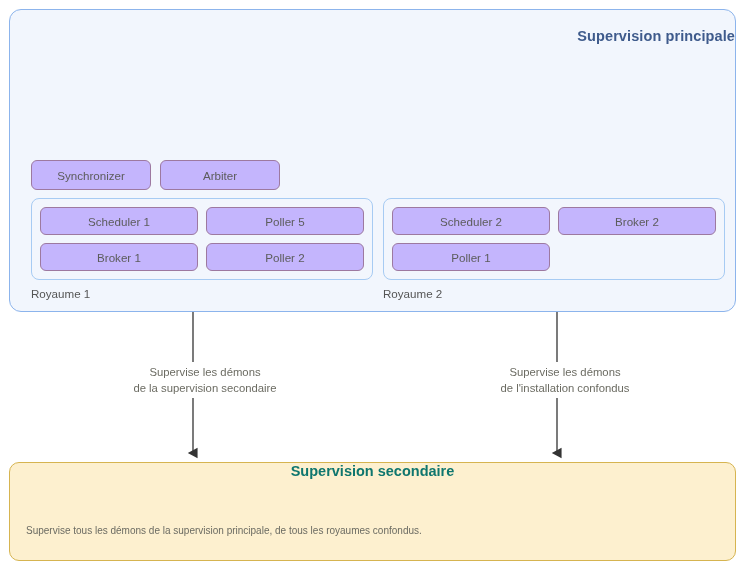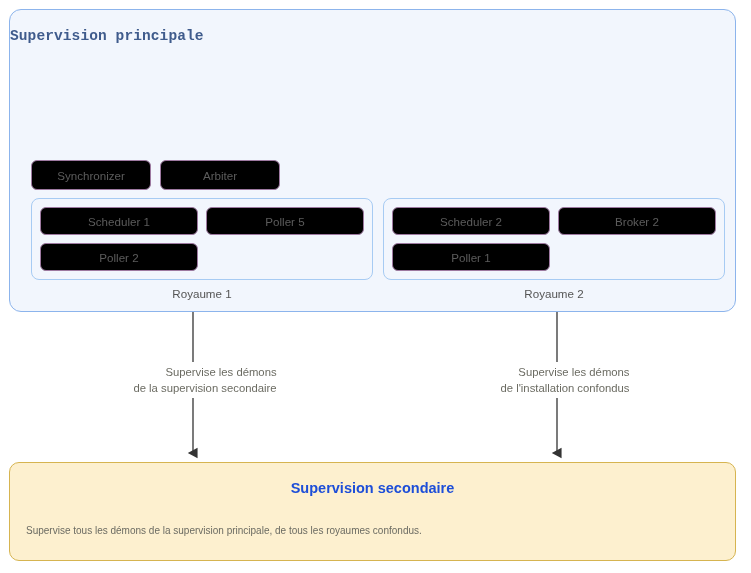--- a/index.html
+++ b/index.html
@@ -21,27 +21,26 @@
     left: 9px;
     top: 9px;
     width: 727px;
     height: 303px;
     box-sizing: border-box;
     background: #f2f6fd;
     border: 1.5px solid #8cb4ec;
     border-radius: 12px;
   }
   .panel-title {
-    text-align: left;
+    text-align: right;
     font-size: 14.5px;
     font-weight: bold;
     color: #3f5b8c;
     margin-top: 18px;
     letter-spacing: 0.1px;
-    font-family: Liberation Mono, monospace;
   }
   .panel-desc {
     position: absolute;
     left: 18px;
     top: 58px;
     width: 690px;
     font-size: 11.6px;
     line-height: 17px;
     color: #666666;
   }
@@ -49,21 +48,21 @@
   
   .global-row {
     position: absolute;
     left: 21px;
     top: 150px;
     display: flex;
     gap: 9px;
   }
   .pbox {
     box-sizing: border-box;
-    background: #000000;
+    background: #c4b5fd;
     border: 1.2px solid #9d79a0;
     border-radius: 6px;
     color: #5c5c5c;
     font-size: 11.6px;
     display: flex;
     align-items: center;
     justify-content: center;
     height: 30px;
   }
   .global-row .pbox { width: 120px; }
@@ -88,38 +87,37 @@
     padding: 8px;
     display: grid;
     grid-template-columns: 1fr 1fr;
     gap: 8px 8px;
   }
   .realm-box .pbox {
     width: 100%;
     height: 28px;
   }
   .realm-label {
-    text-align: center;
     font-size: 11.6px;
     color: #555555;
     margin-top: 7px;
   }
 
   
   .arrows {
     position: absolute;
     left: 0;
     top: 0;
     width: 751px;
     height: 573px;
     pointer-events: none;
   }
   .arrow-label {
     position: absolute;
-    text-align: right;
+    text-align: center;
     font-size: 11.3px;
     line-height: 16px;
     color: #6b6b62;
     background: #ffffff;
     padding: 2px 6px;
     white-space: nowrap;
     transform: translateX(-50%);
   }
   #arrow-label-1 { left: 205px; top: 362px; }
   #arrow-label-2 { left: 565px; top: 362px; }
@@ -133,22 +131,21 @@
     height: 99px;
     box-sizing: border-box;
     background: #fdf0cf;
     border: 1.5px solid #d6b450;
     border-radius: 10px;
   }
   .secondary-title {
     text-align: center;
     font-size: 14.5px;
     font-weight: bold;
-    color: #1d4ed8;
-    margin-top: 17px;
+    color: #0f766e;
   }
   .secondary-desc {
     position: absolute;
     left: 16px;
     top: 59px;
     width: 694px;
     font-size: 10px;
     line-height: 17px;
     color: #6b6b62;
   }
@@ -170,20 +167,23 @@
 
   <div class="realms">
 
     <div class="realm">
       <div class="realm-box">
         <div class="pbox">
           <span>Scheduler 1</span>
         </div>
         <div class="pbox">
           <span>Poller 5</span>
+        </div>
+        <div class="pbox">
+          <span>Broker 1</span>
         </div>
         <div class="pbox">
           <span>Poller 2</span>
         </div>
       </div>
       <div class="realm-label">Royaume 1</div>
     </div>
 
     <div class="realm">
       <div class="realm-box">

